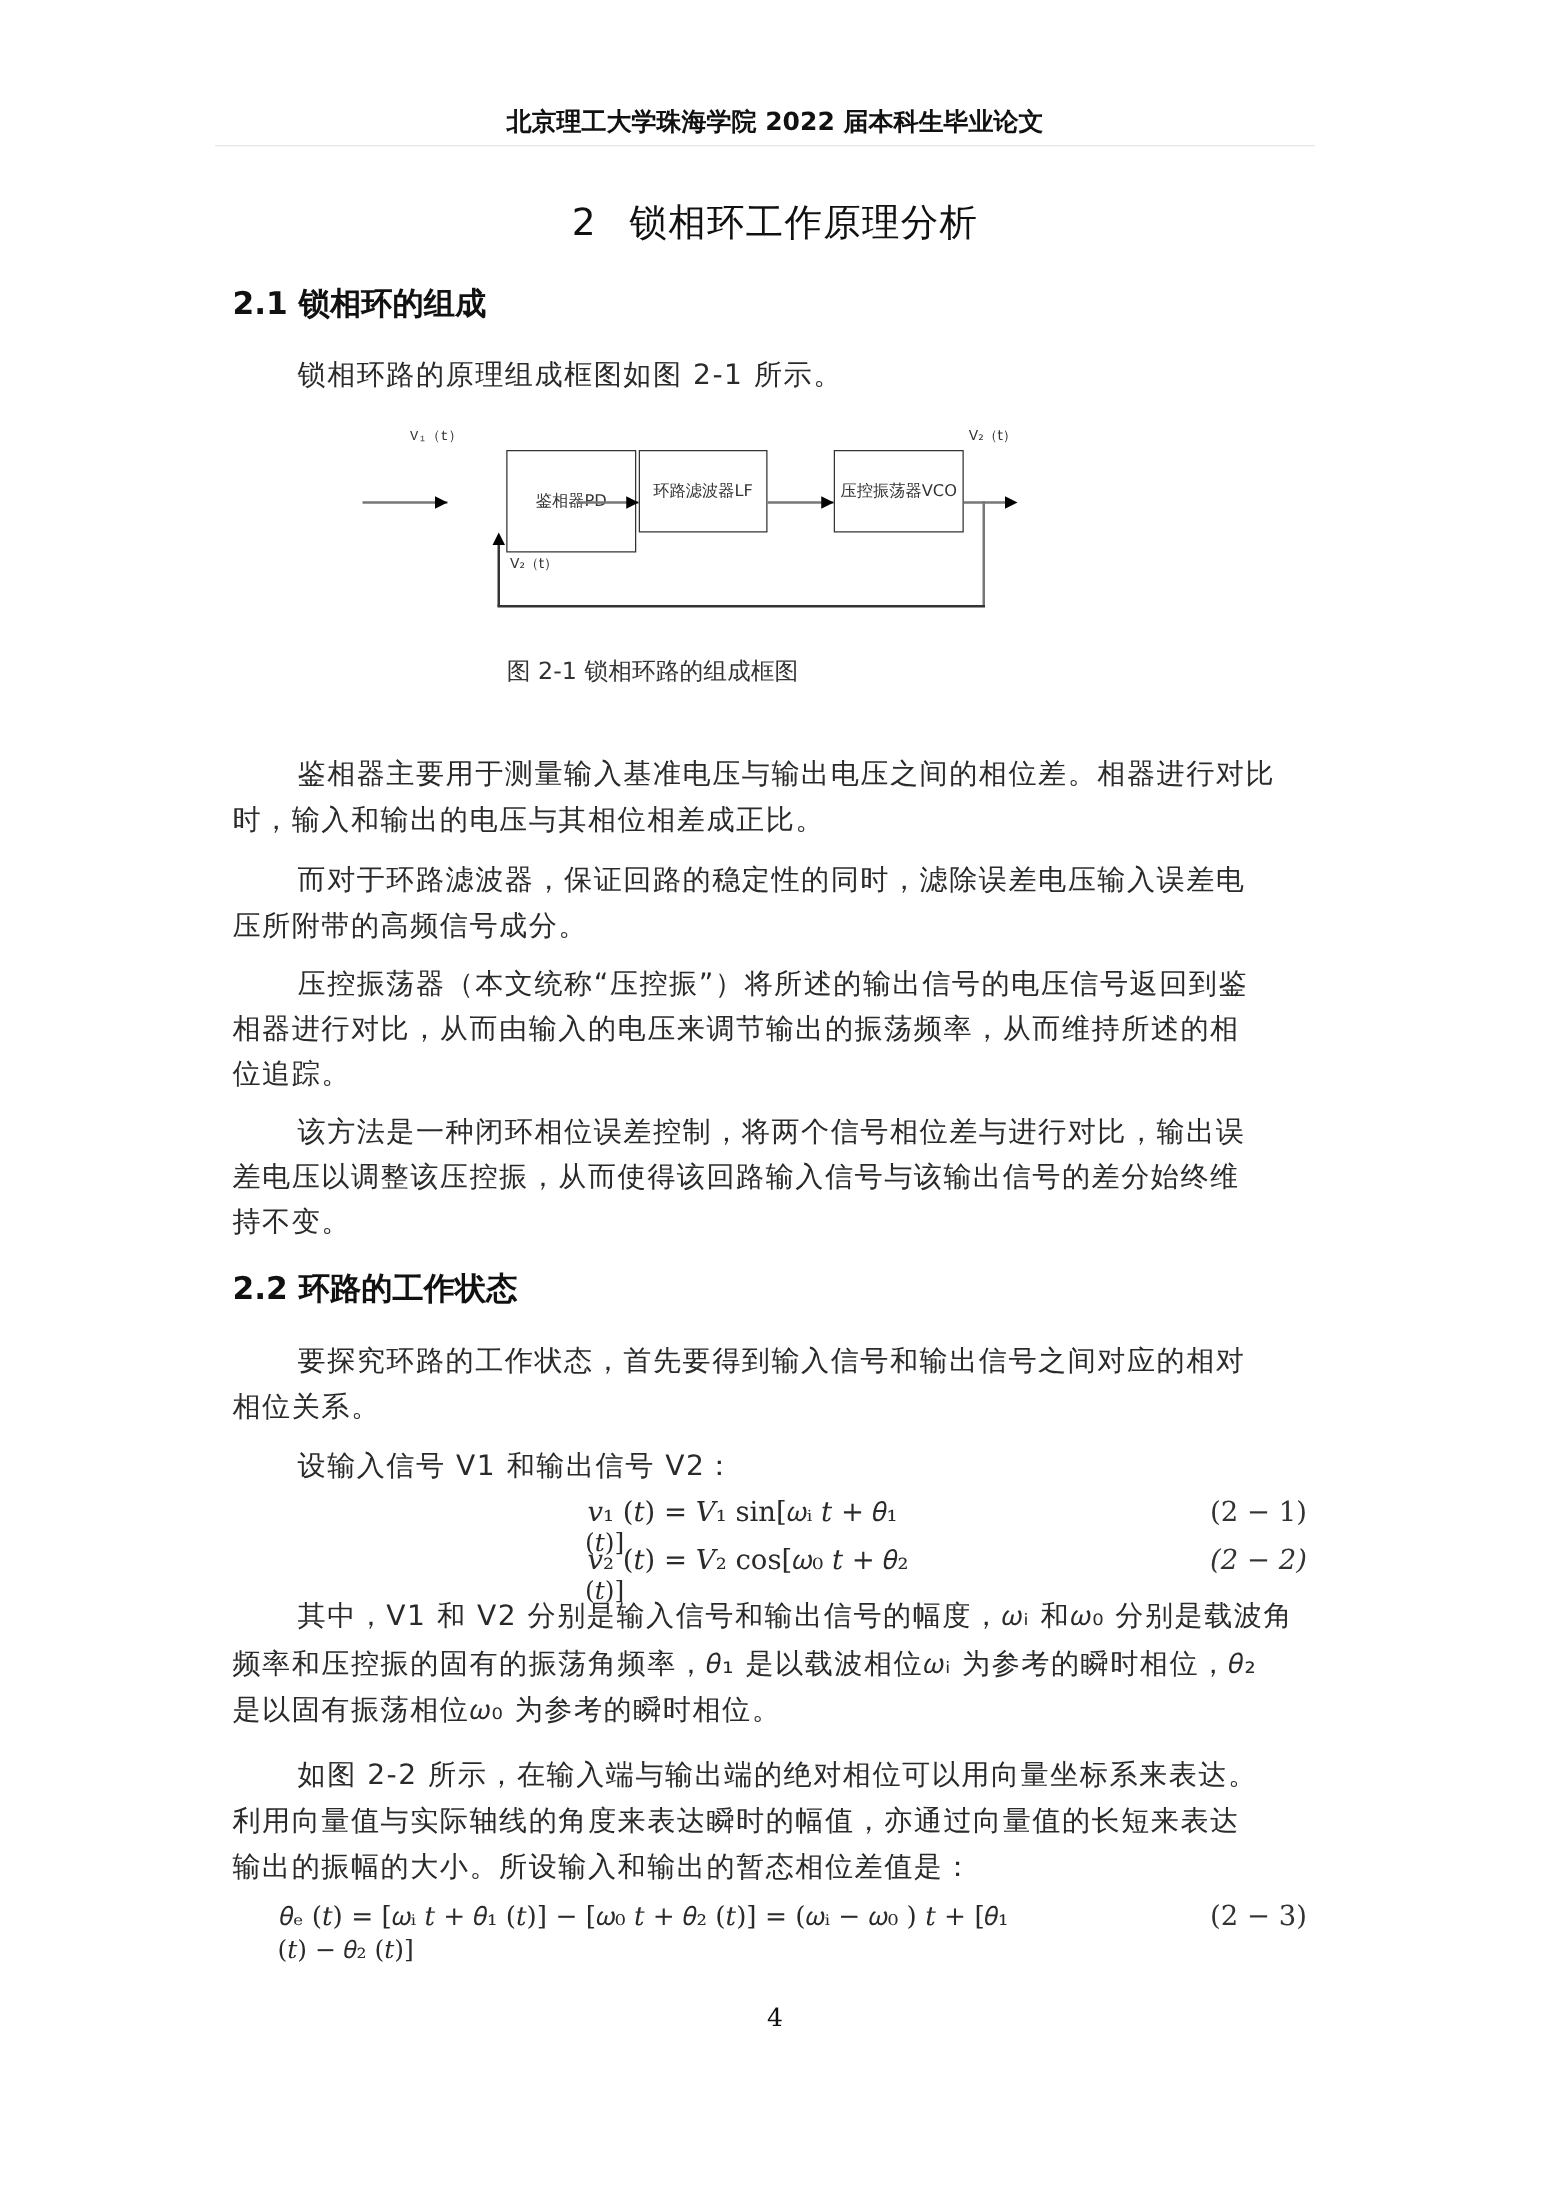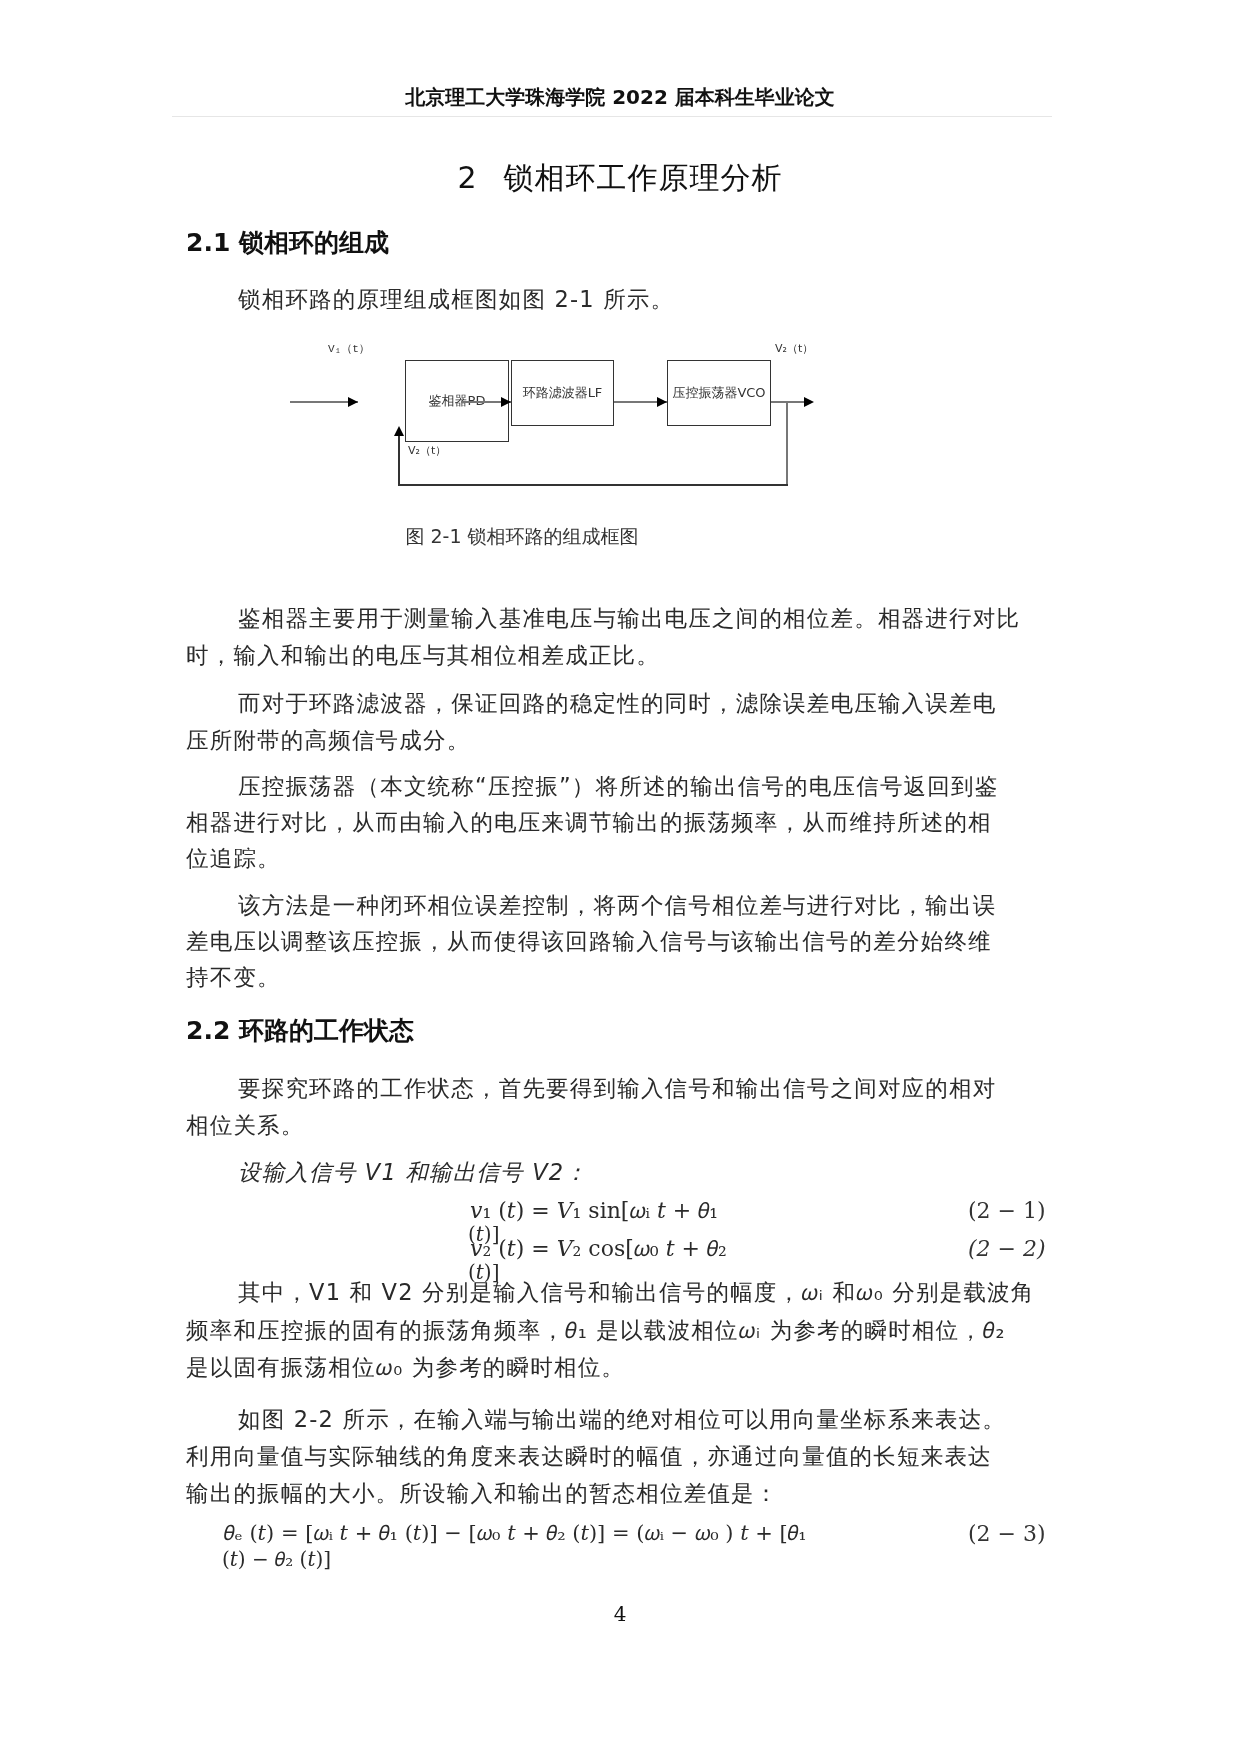--- a/index.html
+++ b/index.html
@@ -131,21 +131,21 @@
 <div class="abs para-line noindent" style="top:843px;">位追踪。</div>
 
 <div class="abs para-line indent" style="top:890px;">该方法是一种闭环相位误差控制，将两个信号相位差与进行对比，输出误</div>
 <div class="abs para-line noindent" style="top:926px;">差电压以调整该压控振，从而使得该回路输入信号与该输出信号的差分始终维</div>
 <div class="abs para-line noindent" style="top:962px;">持不变。</div>
 
 <div class="abs section-heading" style="top:1014px;">2.2 环路的工作状态</div>
 
 <div class="abs para-line indent" style="top:1073px;">要探究环路的工作状态，首先要得到输入信号和输出信号之间对应的相对</div>
 <div class="abs para-line noindent" style="top:1110px;">相位关系。</div>
-<div class="abs para-line indent" style="top:1157px;font-style:italic;">设输入信号 V1 和输出信号 V2：</div>
+<div class="abs para-line indent" style="top:1157px;">设输入信号 V1 和输出信号 V2：</div>
 
 <div class="abs eq" style="left:470px; top:1198px;">𝑣₁ (𝑡) = 𝑉₁ sin[𝜔ᵢ 𝑡 + 𝜃₁</div>
 <div class="abs eq-num" style="top:1198px;">(2 − 1)</div>
 <div class="abs eq-wrap" style="left:468px; top:1222px;">(𝑡)]</div>
 
 <div class="abs eq" style="left:470px; top:1236px;">𝑣₂ (𝑡) = 𝑉₂ cos[𝜔₀ 𝑡 + 𝜃₂</div>
 <div class="abs eq-num" style="top:1236px;font-style:italic;">(2 − 2)</div>
 <div class="abs eq-wrap" style="left:468px; top:1260px;">(𝑡)]</div>
 
 <div class="abs para-line indent" style="top:1277px;">其中，V1 和 V2 分别是输入信号和输出信号的幅度，𝜔ᵢ 和𝜔₀ 分别是载波角</div>

